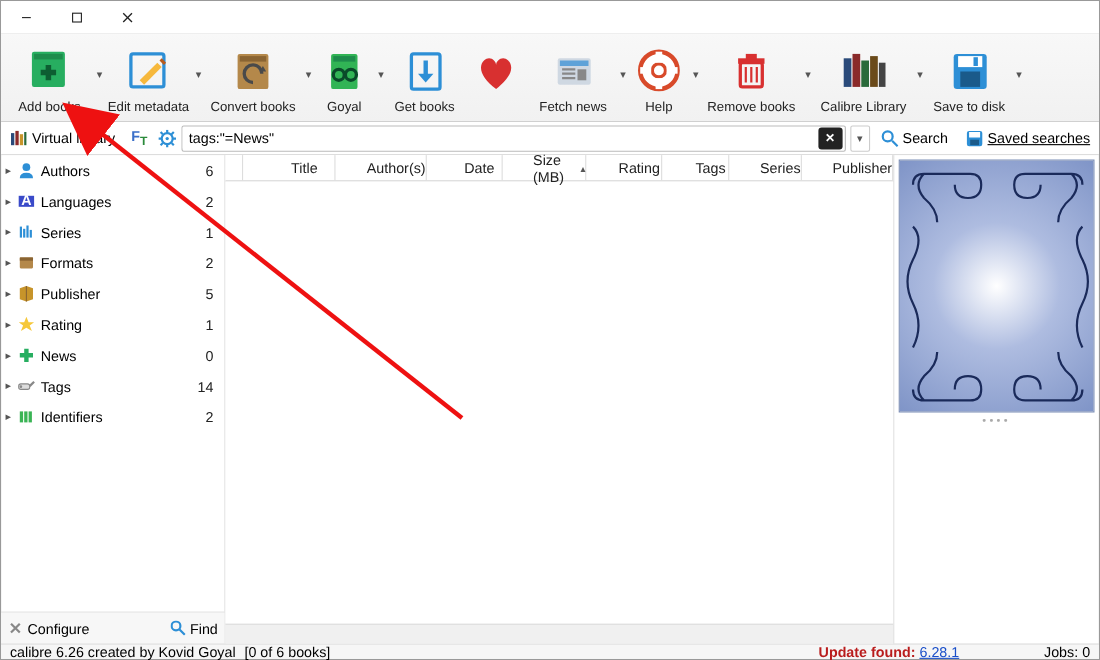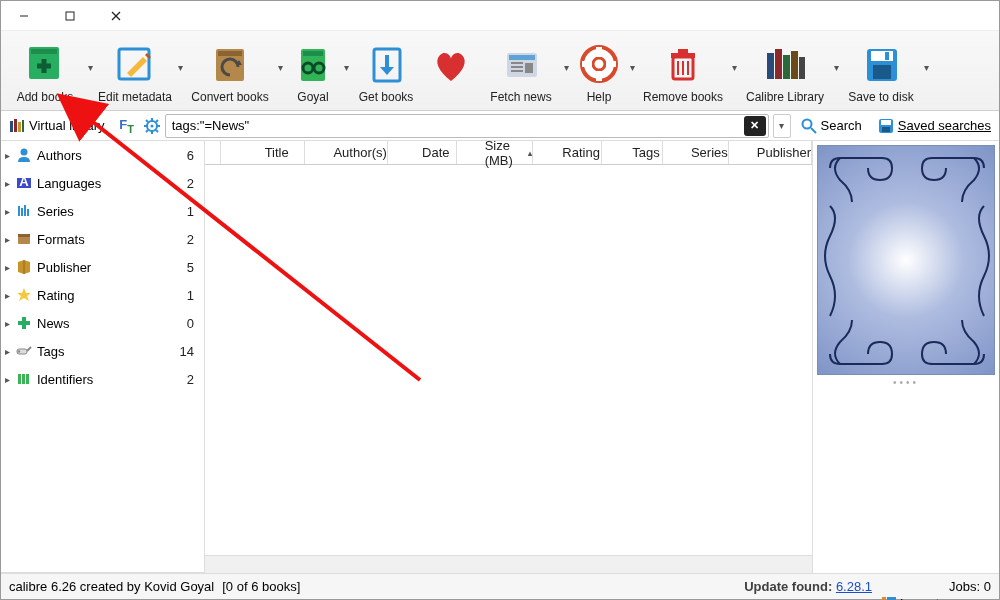--- a/index.html
+++ b/index.html
@@ -52,25 +52,25 @@
   .th { border-right:1px solid #ddd; display:flex; align-items:center; justify-content:center; font-size:12px; color:#222; position:relative; }
   .th .sort-caret { font-size:9px; margin-left:4px; color:#555; }
   .table-body { flex:1; background:#fff; overflow:auto; }
   .table-hscroll { height:18px; background:#f0f0f0; border-top:1px solid #ddd; }
 
   .cover-pane { width:186px; display:flex; flex-direction:column; align-items:center; padding:4px; }
   .cover-img { width:178px; height:230px; border:1px solid #7a8db5; background: radial-gradient(circle at center, #fff 0%, #aebce0 40%, #7f94c7 100%); position:relative; }
   .cover-dots { width:178px; text-align:center; color:#aaa; font-size:10px; letter-spacing:3px; margin-top:2px; }
 
   
-  .statusbar { height:26px; background:#f6f6f6; border-top:1px solid #ddd; display:flex; align-items:center; justify-content:space-between; padding:0 8px; font-size:12px; }
+  .statusbar { height:14px; background:#f6f6f6; border-top:1px solid #ddd; display:flex; align-items:center; justify-content:space-between; padding:0 8px; font-size:12px; }
   .status-left { display:flex; gap:8px; }
   .status-right { display:flex; gap:10px; align-items:center; }
   .update-link { color:#1a4fc9; text-decoration:underline; }
-  .update-label { color:#404040; font-weight:600; }
+  .update-label { color:#b91c1c; font-weight:600; }
   .layout-lbl { display:flex; align-items:center; gap:4px;margin-top:33px; }
 
   .arrow-overlay { position:absolute; top:0; left:0; pointer-events:none; z-index:50; }
 
   svg { display:block; }
 </style>
 </head>
 <body>
 
 <div class="window">
@@ -393,20 +393,40 @@
               <svg width="16" height="16">
                 <rect x="2" y="3" width="3" height="10" fill="#3ab455"></rect>
                 <rect x="6" y="3" width="3" height="10" fill="#3ab455"></rect>
                 <rect x="10" y="3" width="3" height="10" fill="#3ab455"></rect>
               </svg>
             </span>
             <span class="cat-label">Identifiers</span>
             <span class="cat-count">2</span>
           </div>
         </div>
+      <div class="sidebar-foot">
+        <div class="cfg">
+          <span>
+            <svg width="14" height="14">
+                <line x1="3" y1="11" x2="11" y2="3" stroke="#888" stroke-width="2"></line>
+                <line x1="11" y1="11" x2="3" y2="3" stroke="#888" stroke-width="2"></line>
+              </svg>
+          </span>
+          <span>Configure</span>
+        </div>
+        <div class="find">
+          <span>
+            <svg width="14" height="14">
+                <circle cx="5" cy="5" r="4" fill="none" stroke="#2d8fd6" stroke-width="2"></circle>
+                <line x1="8" y1="8" x2="13" y2="13" stroke="#2d8fd6" stroke-width="2"></line>
+              </svg>
+          </span>
+          <span>Find</span>
+        </div>
+      </div>
     </div>
 
     <div class="table-pane">
       <div class="table-head" id="table-head">
           <div class="th" style="width: 24px;"></div>
           <div class="th" style="width: 86px;">
             <span>Title</span>
           </div>
           <div class="th" style="width: 82px;">
             <span>Author(s)</span>

